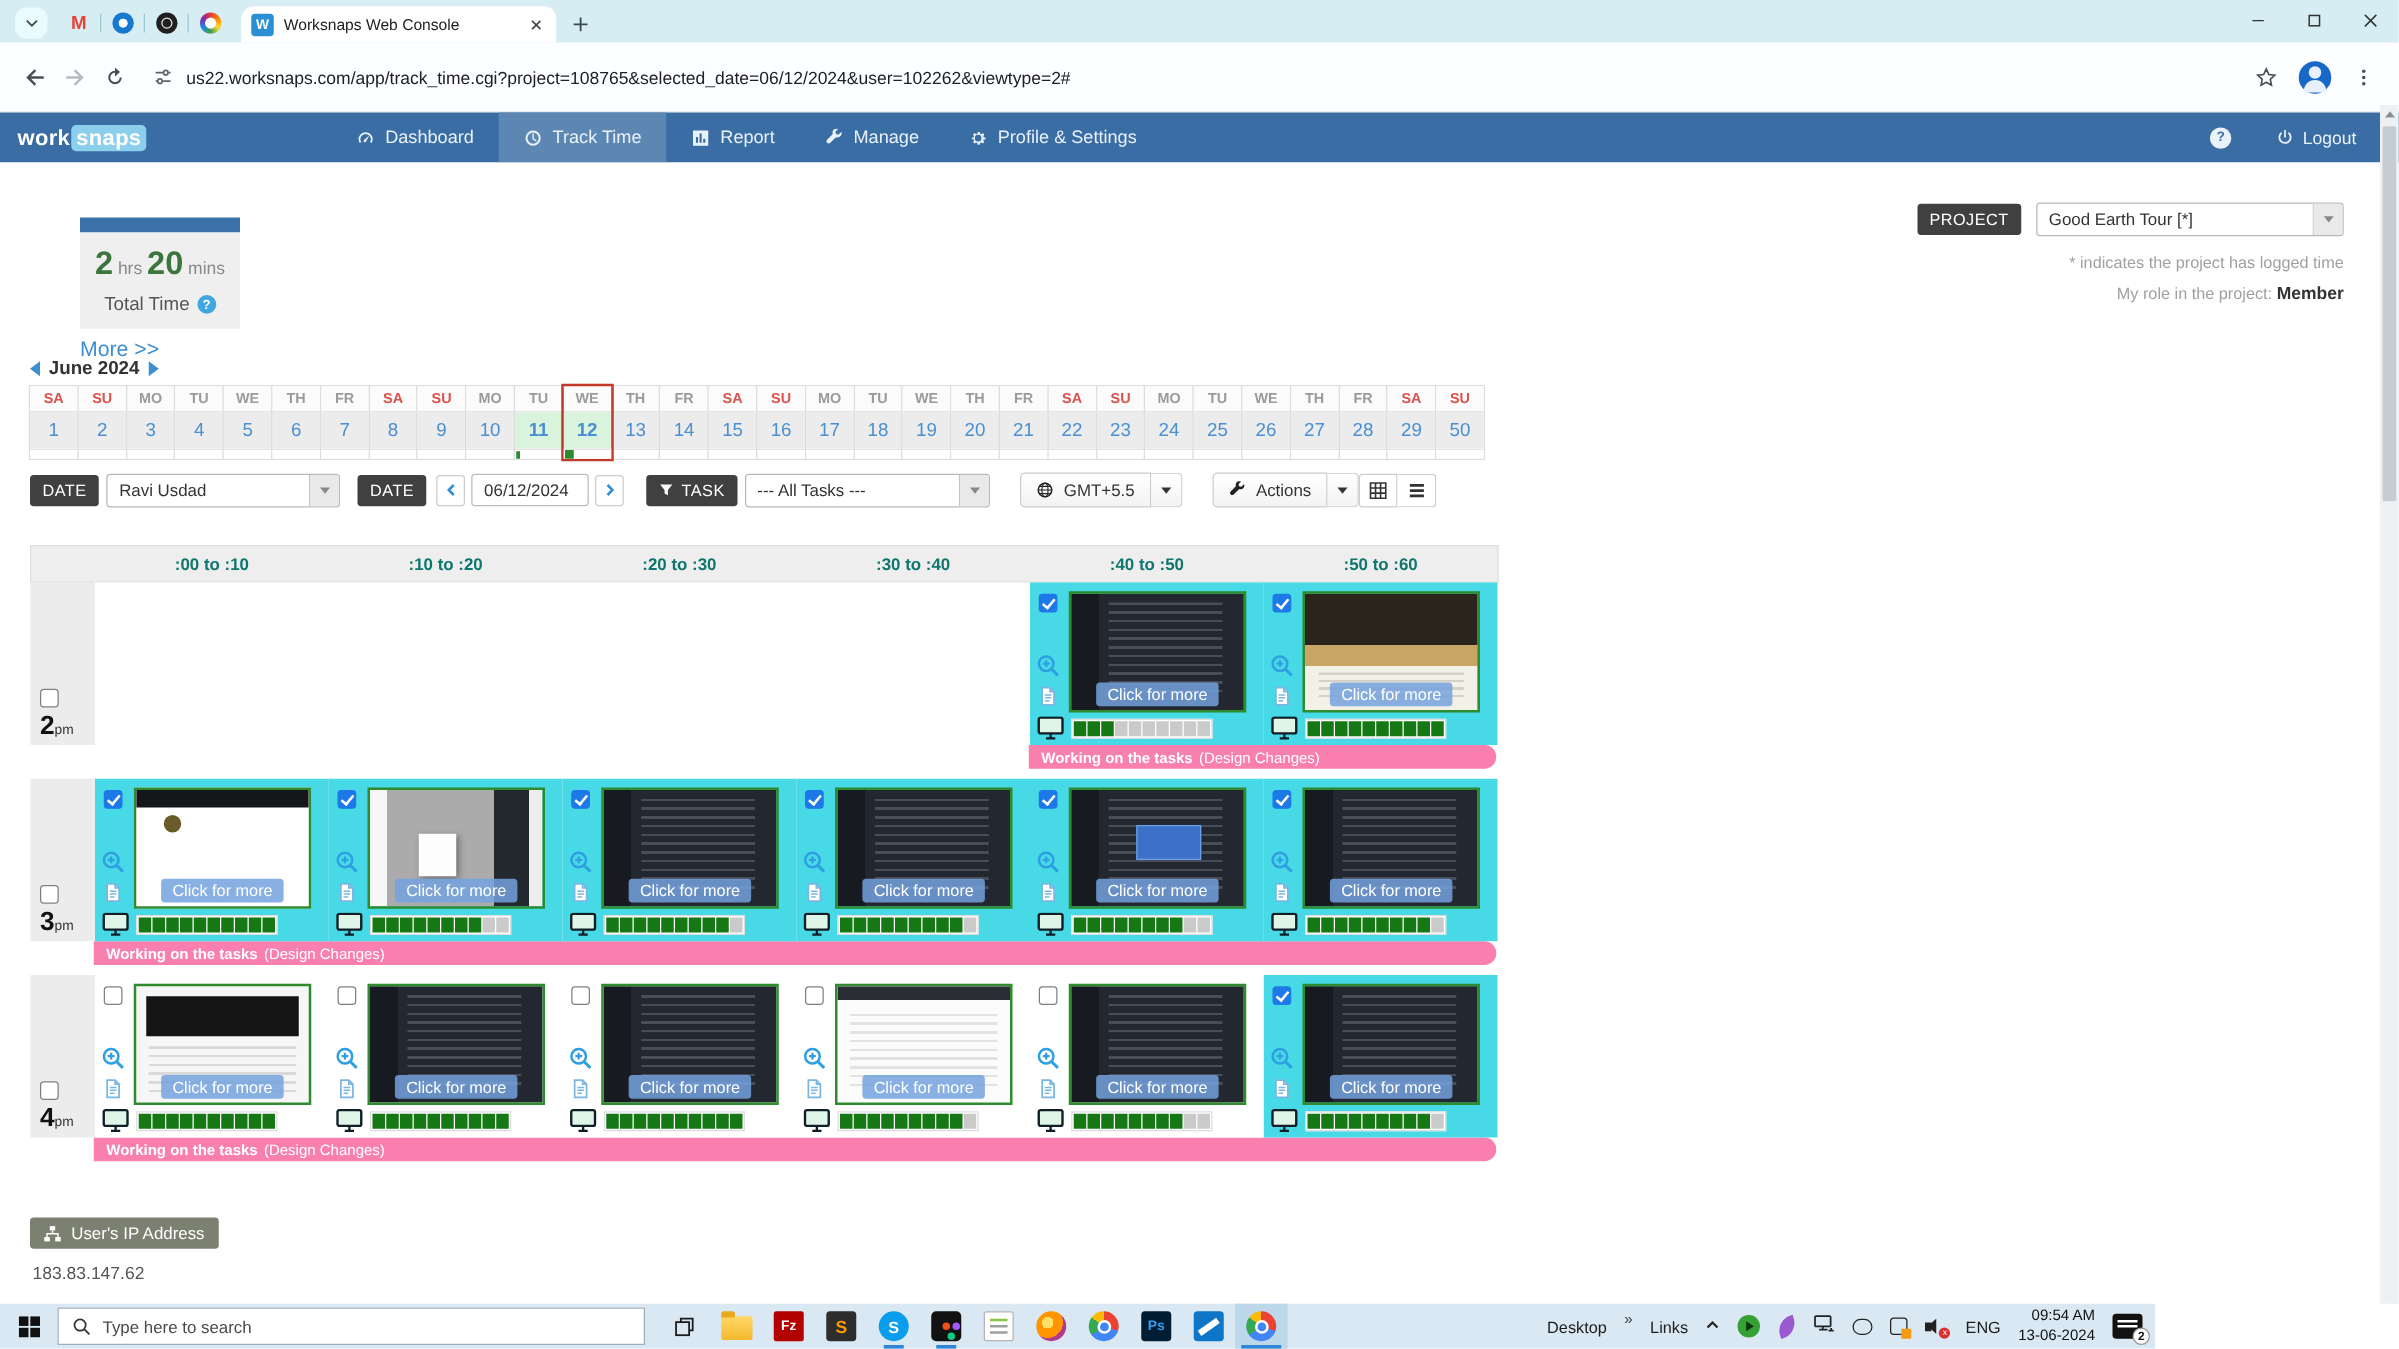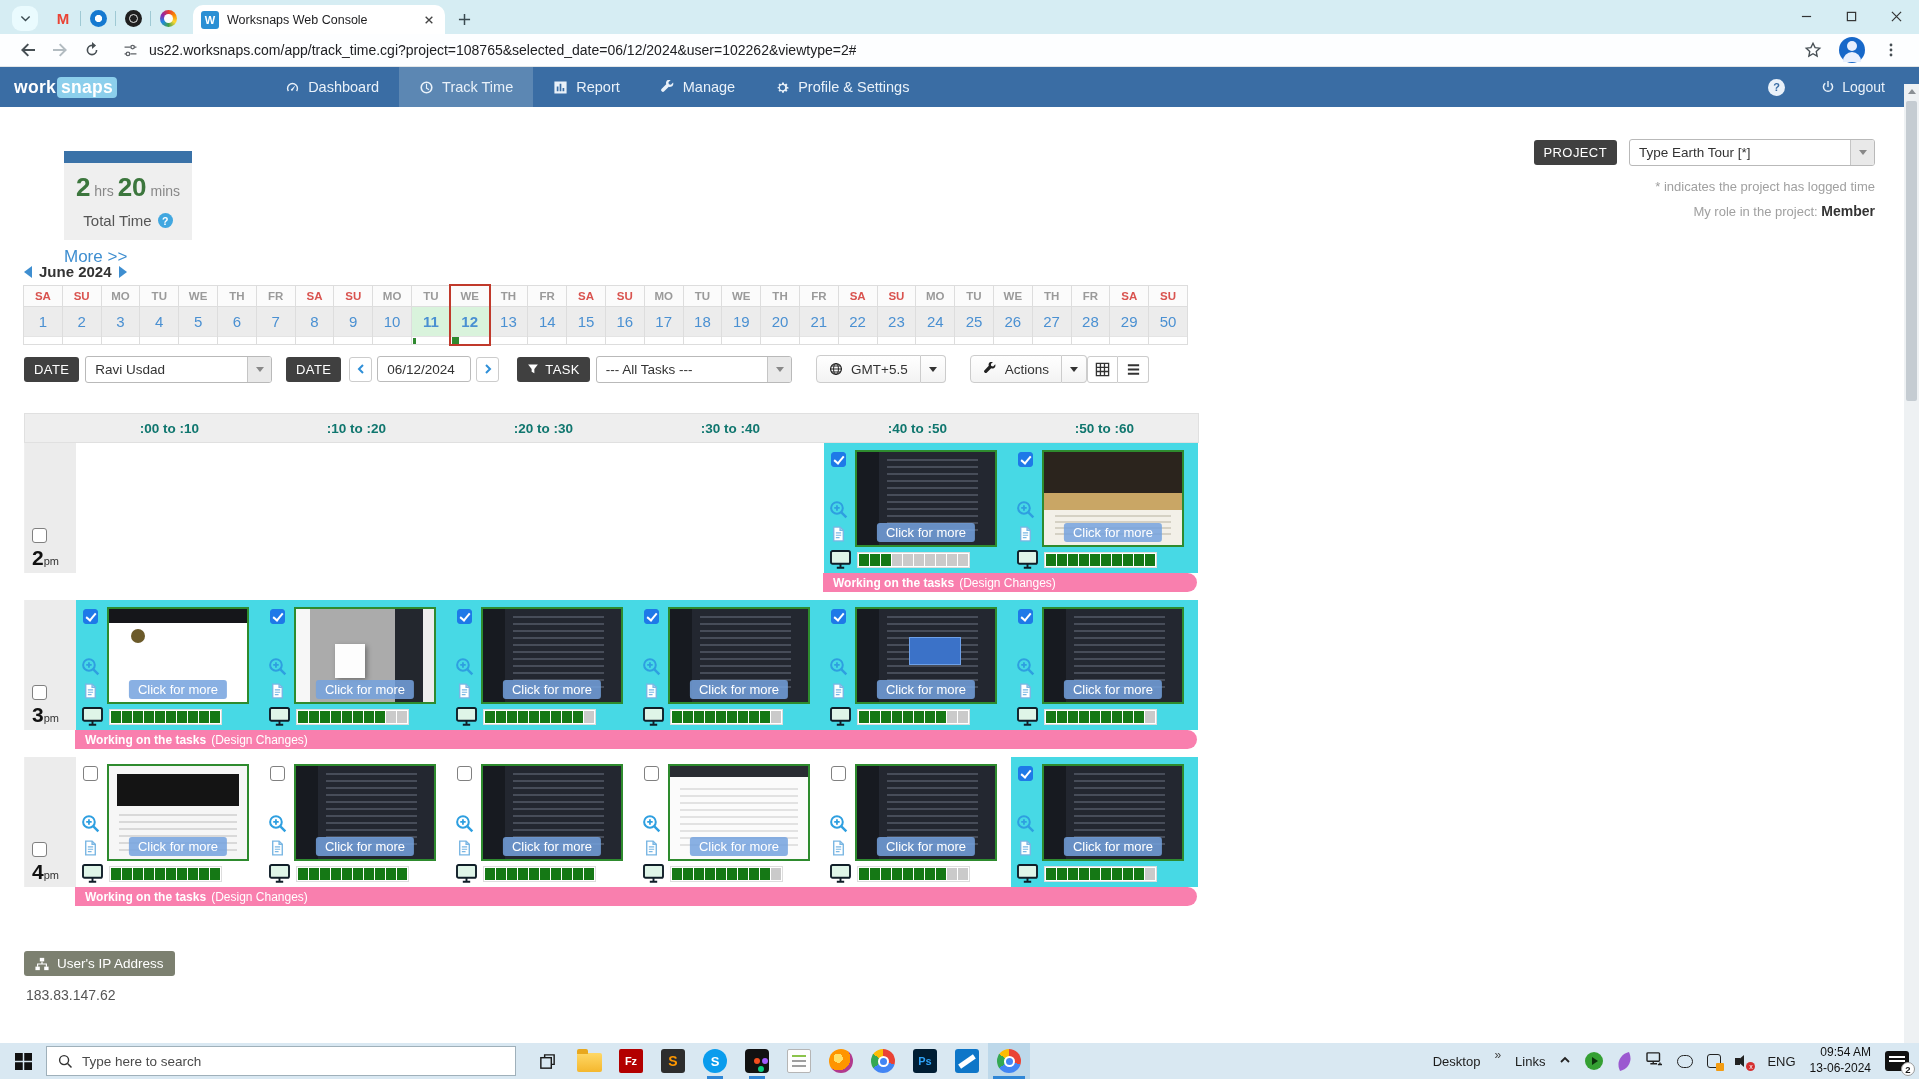--- a/index.html
+++ b/index.html
@@ -21,21 +21,21 @@
   .tab{height:29px;margin-top:5px;margin-left:8px;width:252px;background:#fff;border-radius:10px 10px 0 0;display:flex;align-items:center;padding:0 8px;gap:8px}
   .pf-ws{width:18px;height:18px;border-radius:3px;background:#2a8fd4;color:#fff;font-size:11px;font-weight:700;display:flex;align-items:center;justify-content:center;flex:none}
   .pf-ws::before{content:"W"}
   .tab-title{flex:1;font-size:12.5px;color:#1d1d1f;white-space:nowrap;overflow:hidden}
   .tab-close{width:17px;height:17px;border-radius:50%;color:#444;font-size:11px}
   .newtab{width:27px;height:27px;margin:4px 0 0 6px;color:#3a4a50}
   .wincontrols{position:absolute;right:0;top:0;height:33px;display:flex}
   .wc{width:45px;height:33px;color:#333;display:flex;align-items:center;justify-content:center}
 
   
-  .toolbar{height:33px;background:#fdfeff;border-bottom:1px solid #e2e6e8;display:flex;align-items:center;padding:0 12px}
+  .toolbar{height:56px;background:#fdfeff;border-bottom:1px solid #e2e6e8;display:flex;align-items:center;padding:0 12px}
   .tbtn{width:32px;height:32px;border-radius:50%;color:#474f54;display:flex;align-items:center;justify-content:center;flex:none}
   .tbtn.dis{color:#b3bcc1}
   .urlarea{flex:1;display:flex;align-items:center;gap:10px;margin-left:14px;min-width:0}
   .url-text{font-size:14px;color:#202124;white-space:nowrap;overflow:hidden}
   .avatar{width:26px;height:26px;border-radius:50%;background:#1768c9;position:relative;flex:none}
   .avatar::before{content:"";position:absolute;left:8px;top:4px;width:10px;height:10px;border-radius:50%;background:#e8f0fe}
   .avatar::after{content:"";position:absolute;left:4px;top:15px;width:18px;height:10px;border-radius:9px 9px 0 0;background:#e8f0fe}
 
   
   .navbar{height:40px;background:#3a6da4;display:flex;align-items:center;color:#e9f1f9}
@@ -173,21 +173,21 @@
   .ipbadge .ic{width:14px;height:14px}
   .ipvalue{position:absolute;left:26px;top:880px;font-size:14px;color:#555}
 
   
   .scrollbar{position:absolute;right:0;top:84px;width:15px;height:959px;background:#eef1f3;z-index:50}
   .sb-up{height:15px;display:flex;align-items:center;justify-content:center}
   .sb-up::after{content:"";border:4px solid transparent;border-bottom:5px solid #8a8f94;margin-bottom:4px}
   .sb-thumb{position:absolute;left:2px;right:2px;top:17px;height:300px;background:#c5ccd2;border-radius:2px}
 
   
-  .taskbar{position:absolute;left:0;bottom:0;width:1919px;height:36px;background:#d9e8f2;display:flex;align-items:center;z-index:60}
+  .taskbar{position:absolute;left:0;bottom:0;width:1724px;height:36px;background:#d9e8f2;display:flex;align-items:center;z-index:60}
   .start{width:46px;height:36px;display:flex;align-items:center;justify-content:center;color:#111;cursor:pointer}
   .start .ic{width:17px;height:17px}
   .tsearch{width:470px;height:30px;background:#fff;border:1px solid #9fb0ba;display:flex;align-items:center;gap:9px;padding:0 11px}
   .tsearch .ic{width:15px;height:15px;color:#333;flex:none}
   .tsearch input{border:none;outline:none;flex:1;font-size:13.5px;color:#333;font-family:"Liberation Sans",sans-serif;background:transparent}
   .tsearch input::placeholder{color:#4a4a4a}
   .tapps{display:flex;align-items:center;margin-left:10px}
   .tapp{width:42px;height:36px;display:flex;align-items:center;justify-content:center;position:relative;cursor:pointer}
   .tapp.running::after{content:"";position:absolute;bottom:0;left:13px;right:13px;height:3px;background:#2f86d6}
   .tapp.active{background:#bdd8ea}
@@ -406,21 +406,21 @@
         <span class="qmark"></span>
       </div>
     </div>
   </div>
   <div class="morelink">More &gt;&gt;</div>
 
   <div class="projwrap">
     <div class="projrow">
       <span class="badge">PROJECT</span>
       <div class="selbox projsel">
-        <span class="txt">Type Earth Tour  [*]</span>
+        <span class="txt">Good Earth Tour  [*]</span>
         <span class="arr"></span>
       </div>
     </div>
     <div class="projnote1">* indicates the project has logged time</div>
     <div class="projnote2">
       <span>My role in the project:</span>
       <b>Member</b>
     </div>
   </div>
 

